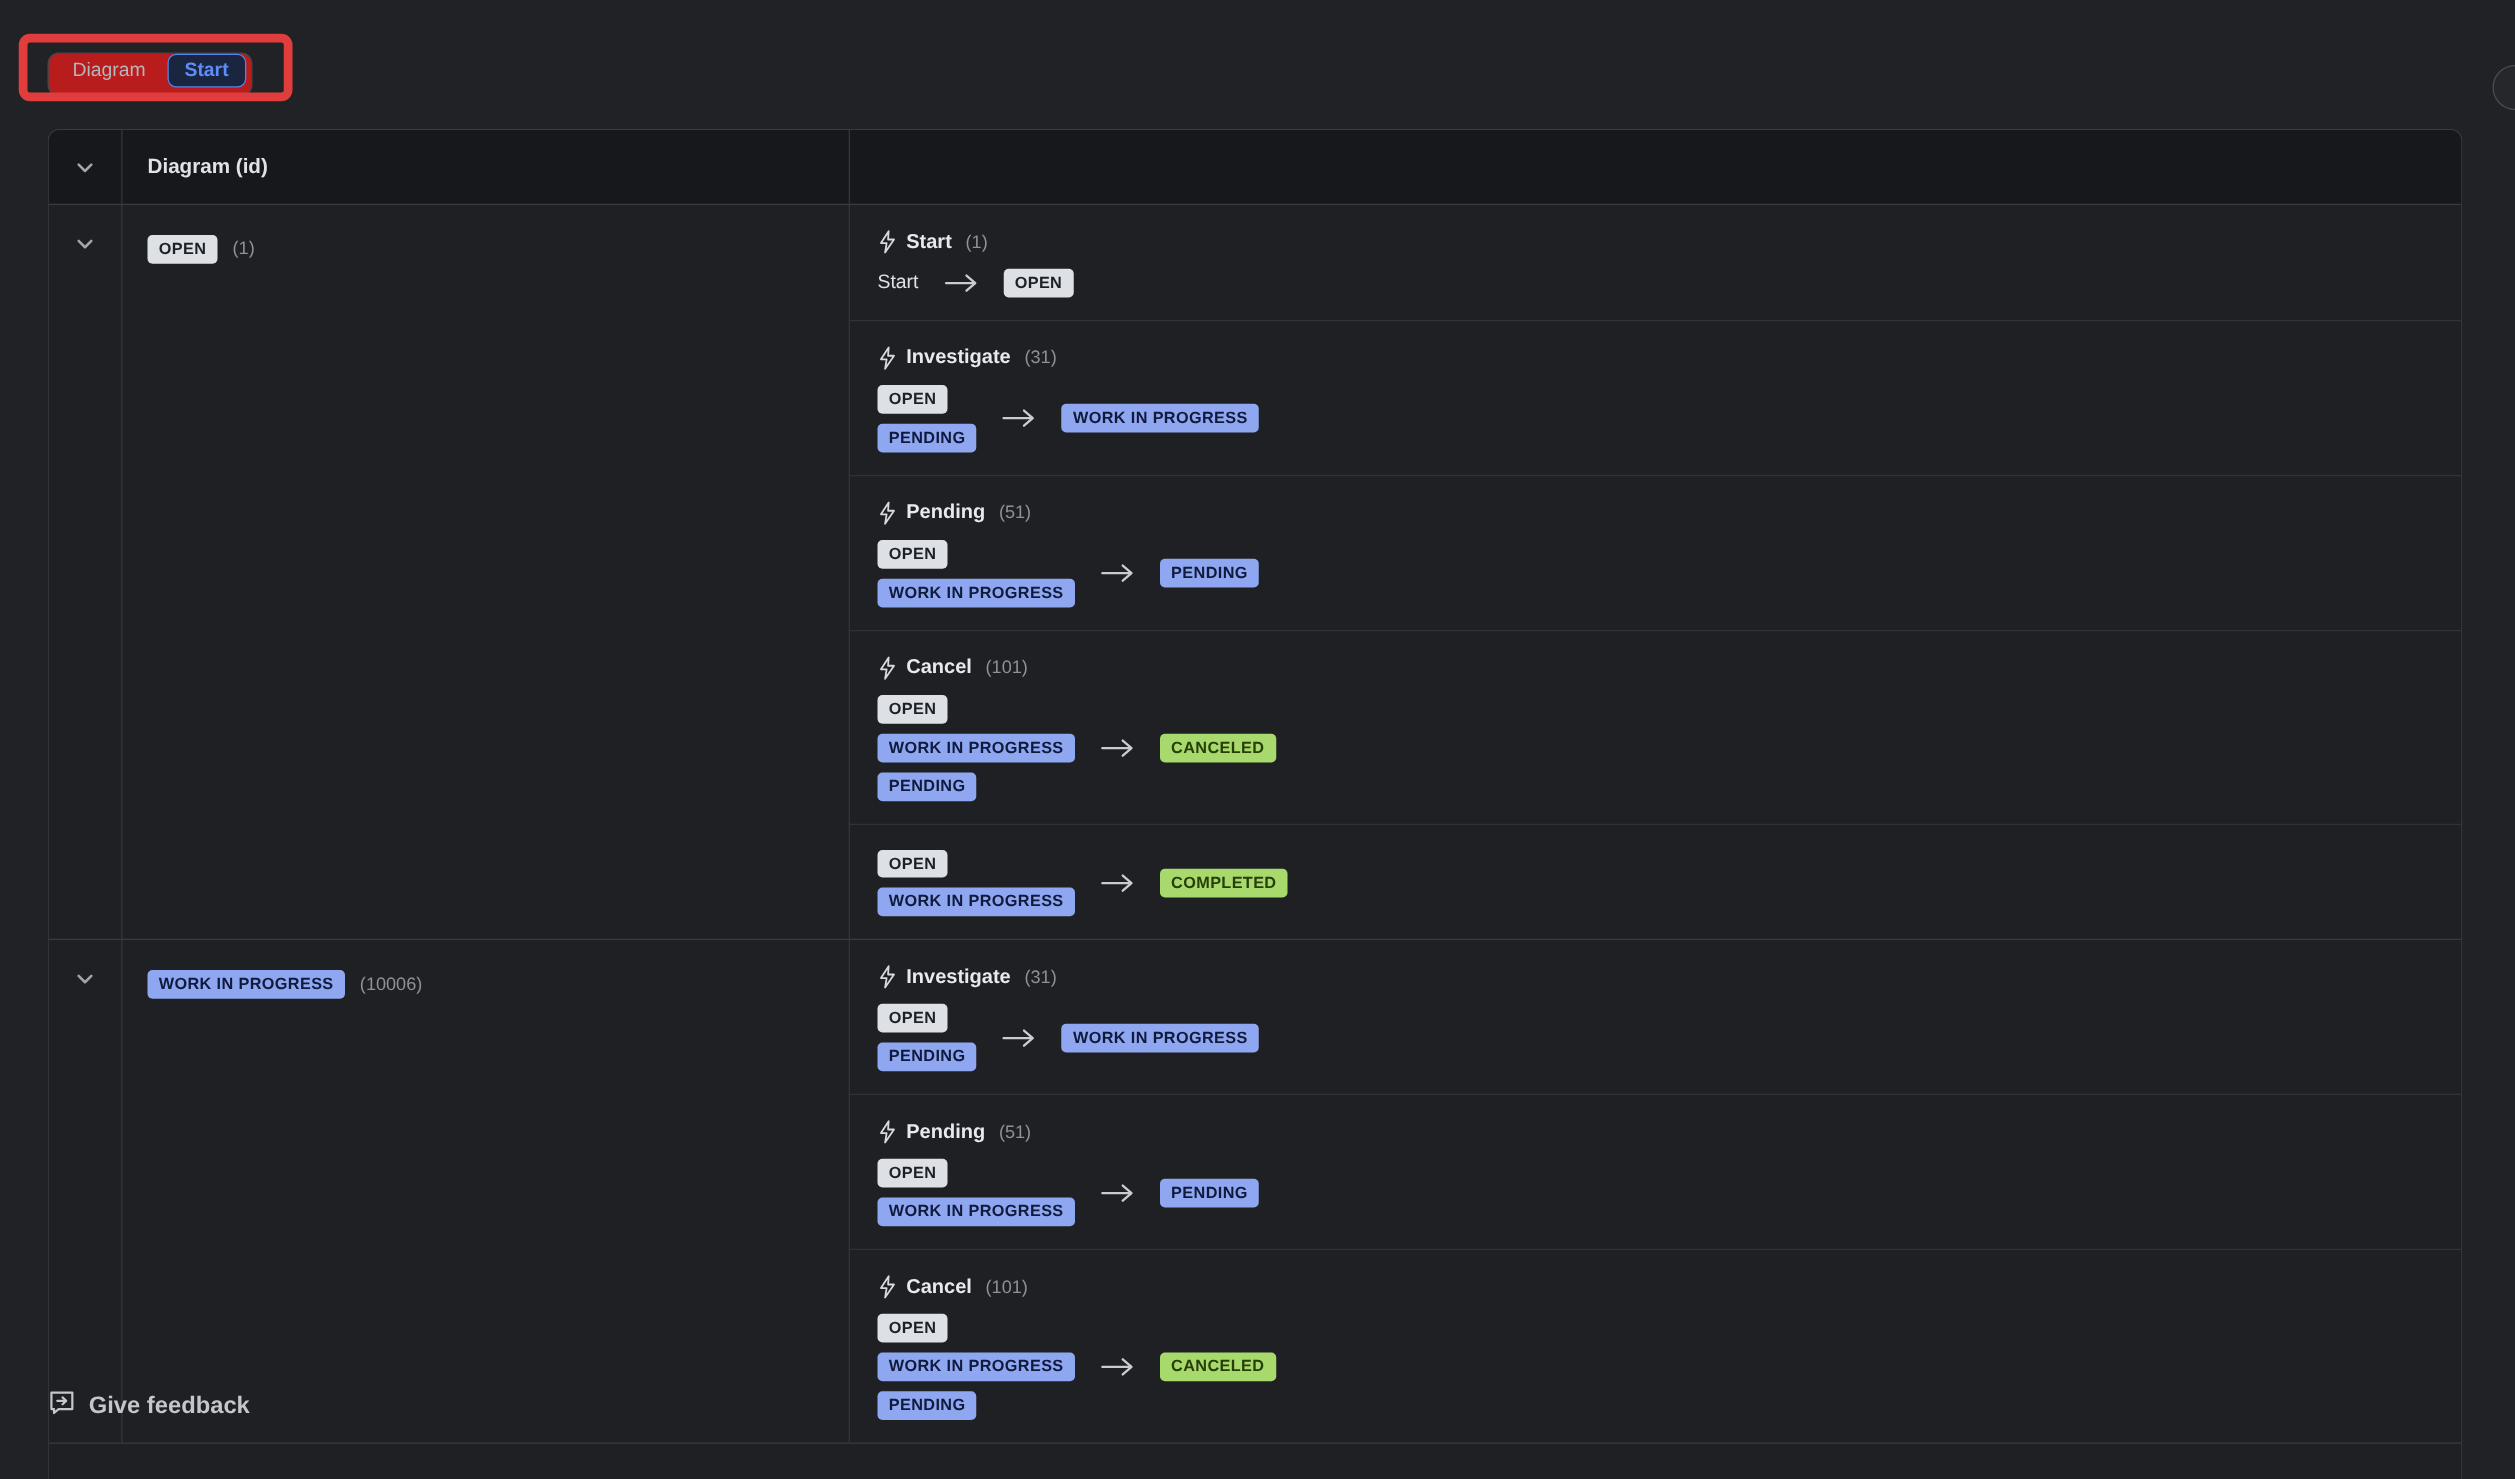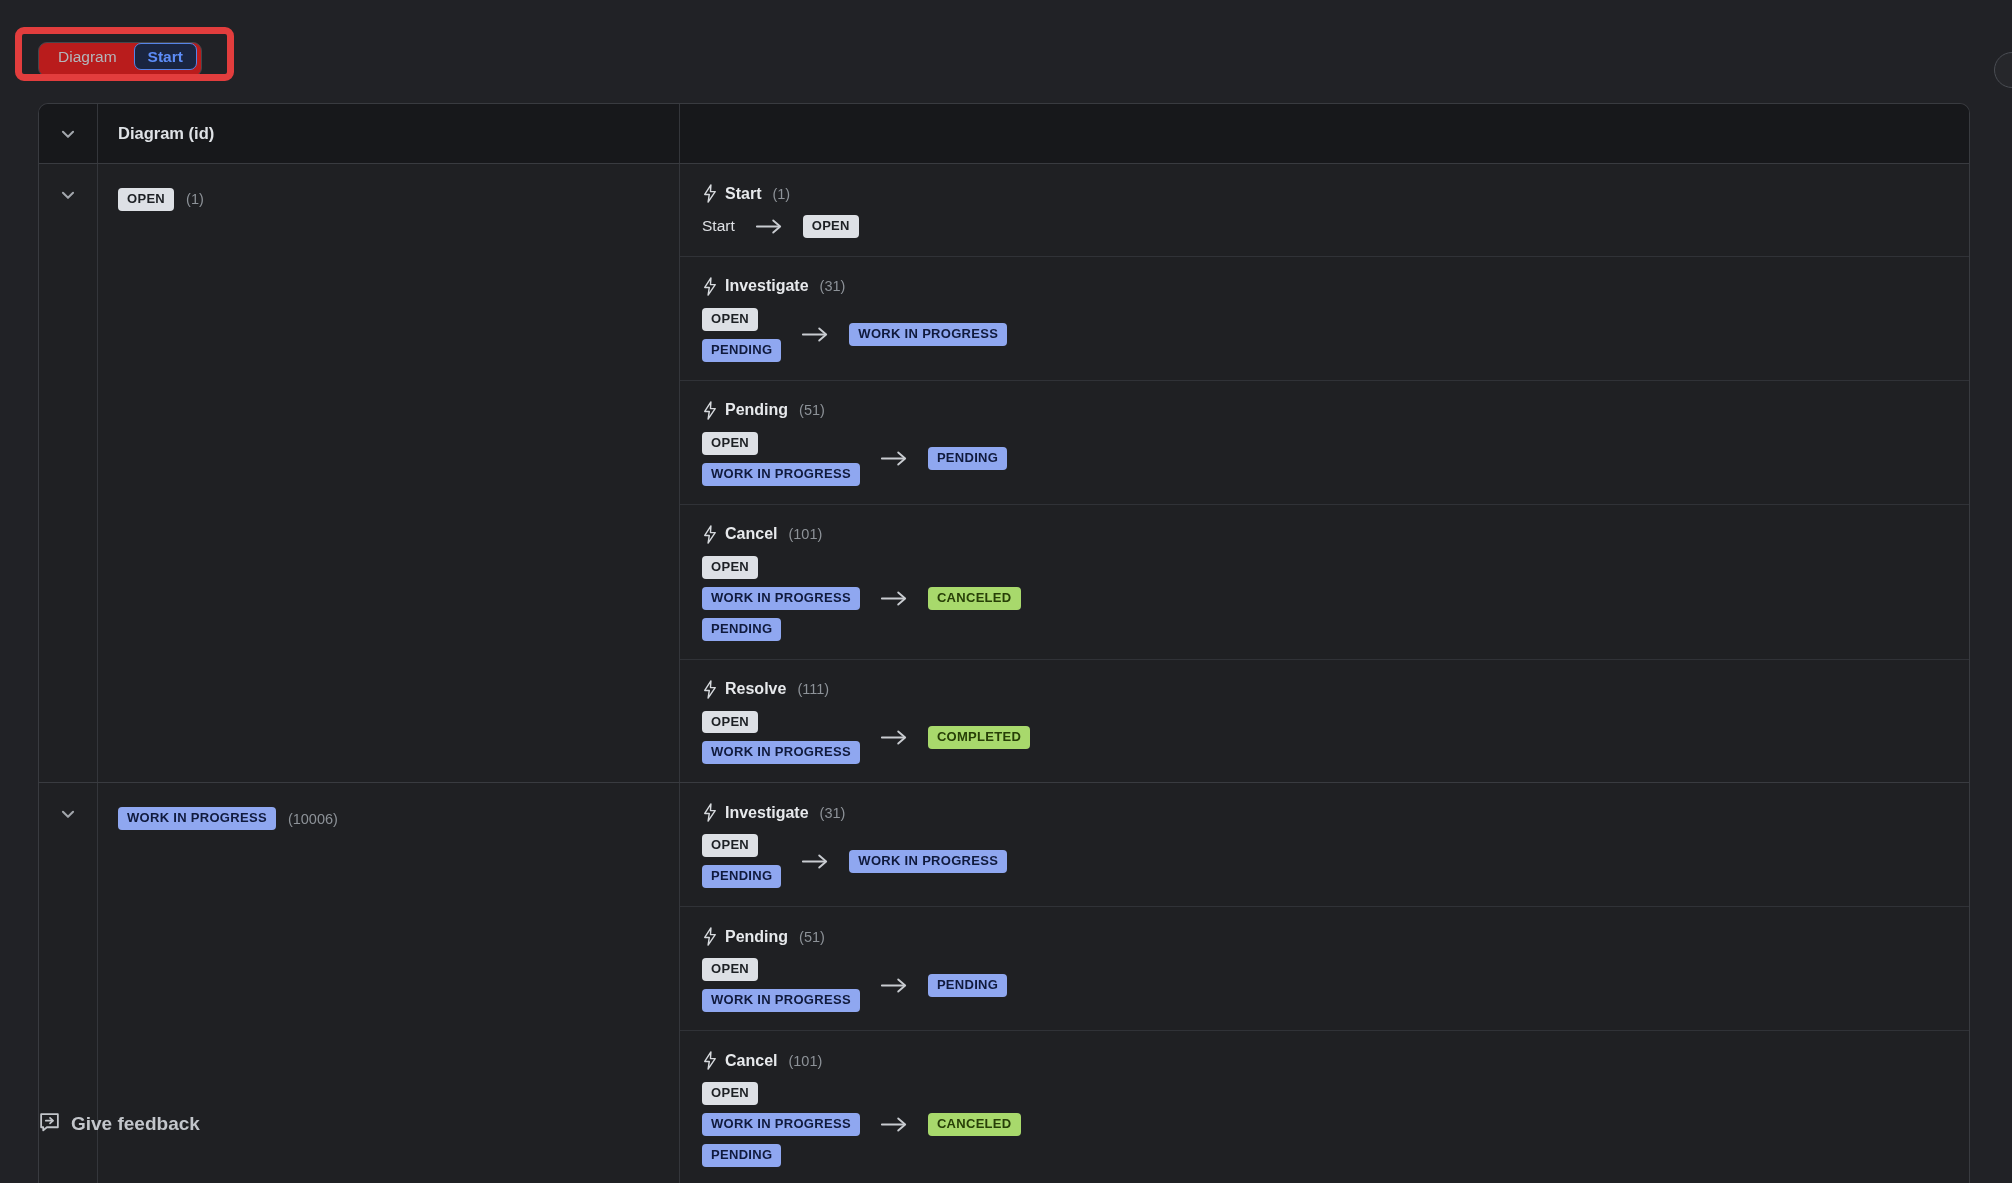--- a/index.html
+++ b/index.html
@@ -217,29 +217,20 @@
                 <span class="arrow">
                   <svg width="28" height="17" viewBox="0 0 30 18" fill="none" stroke="#c9ccd1" stroke-width="2" stroke-linecap="round" stroke-linejoin="round">
                     <path d="M2 9 H26"></path>
                     <path d="M19.5 2.5 L27 9 l-7.5 6.5"></path>
                   </svg>
                 </span>
                 <span class="badge success">CANCELED</span>
               </div>
             </div>
             <div class="tgroup">
-              <div class="tg-title">
-                <span class="bolt">
-                  <svg width="15" height="19" viewBox="0 0 15 20" fill="none" stroke="#d6d9dd" stroke-width="1.5" stroke-linejoin="round">
-                    <path d="M9 1 L2.5 11 h4.8 L6 19 l7.5-11 h-5 z"></path>
-                  </svg>
-                </span>
-                <span class="tname">Resolve</span>
-                <span class="tcount">(111)</span>
-              </div>
               <div class="tg-flow">
                 <div class="sources">
                   <span class="badge neutral">OPEN</span>
                   <span class="badge info">WORK IN PROGRESS</span>
                 </div>
                 <span class="arrow">
                   <svg width="28" height="17" viewBox="0 0 30 18" fill="none" stroke="#c9ccd1" stroke-width="2" stroke-linecap="round" stroke-linejoin="round">
                     <path d="M2 9 H26"></path>
                     <path d="M19.5 2.5 L27 9 l-7.5 6.5"></path>
                   </svg>

